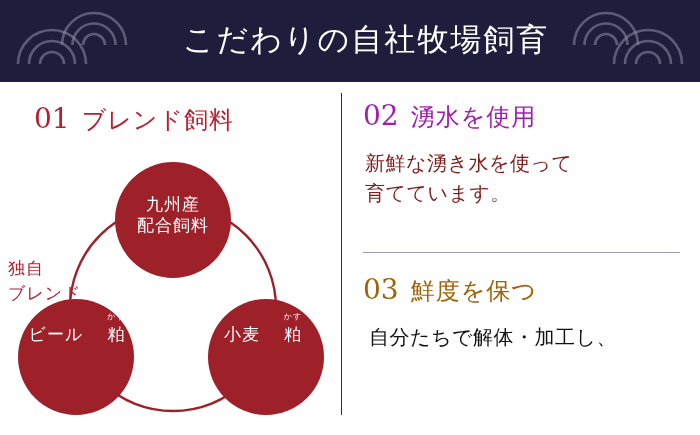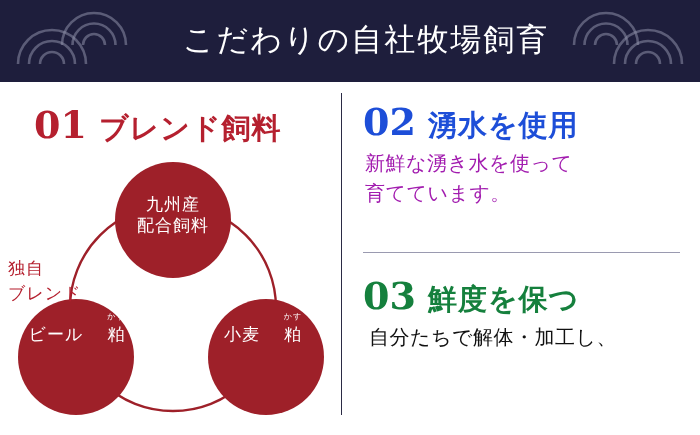--- a/index.html
+++ b/index.html
@@ -47,28 +47,28 @@
   
   .col-left{
     position:absolute; left:0; top:82px; width:341px; height:353px;
   }
   .heading{
     display:flex; align-items:baseline;
     font-family:"DejaVu Serif", serif;
     white-space:nowrap;
   }
   .heading .num{
-    font-size:38px; font-weight:700; letter-spacing:0px;
+    font-size:28px; font-weight:400; letter-spacing:0px;
   }
   .heading .txt{
-    font-size:29px; font-weight:700; margin-left:12px; letter-spacing:1px;
+    font-size:24px; font-weight:400; margin-left:12px; letter-spacing:1px;
   }
   .h1-red{ color:#b5202f; }
-  .h2-navy{ color:#1d4ed8; }
-  .h3-green{ color:#15803d; }
+  .h2-navy{ color:#a21caf; }
+  .h3-green{ color:#a16207; }
 
   .left-heading{ position:absolute; left:34px; top:20px; }
 
   
   .venn{
     position:absolute; left:8px; top:78px; width:330px; height:270px;
   }
   .venn svg{ display:block; }
 
   .circle-label{
@@ -103,21 +103,21 @@
   }
 
   
   .col-right{
     position:absolute; left:341px; top:82px; width:359px; height:353px;
   }
   .sec2-heading{ position:absolute; left:22px; top:17px; }
   .sec2-body{
     position:absolute; left:24px; top:66px; width:320px;
     font-family:"DejaVu Serif", serif;
-    font-size:20px; line-height:1.5; color:#a21caf;
+    font-size:20px; line-height:1.5; color:#7f1d1d;
     letter-spacing:0.5px;
   }
   .sec3-heading{ position:absolute; left:22px; top:191px; }
   .sec3-body{
     position:absolute; left:28px; top:240px; width:330px;
     font-family:"DejaVu Serif", serif;
     font-size:20px; line-height:1.5; color:#111111;
     letter-spacing:0.5px;
   }
   .body-line{ display:block; white-space:nowrap; }

